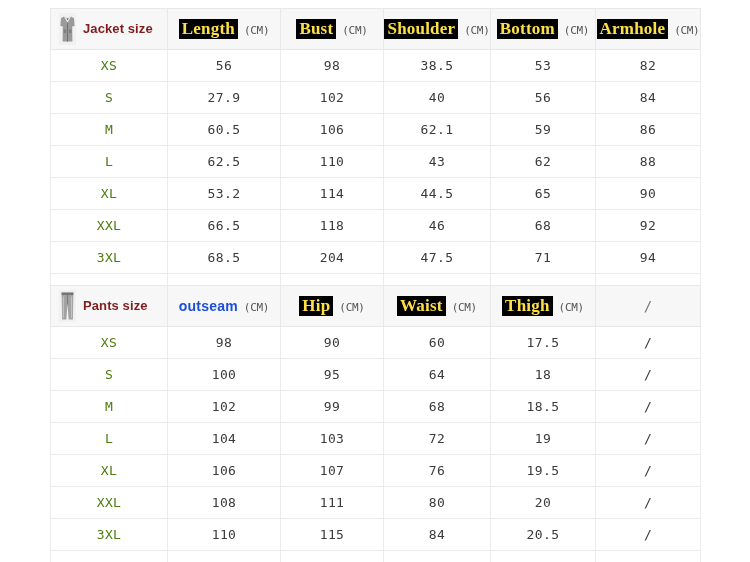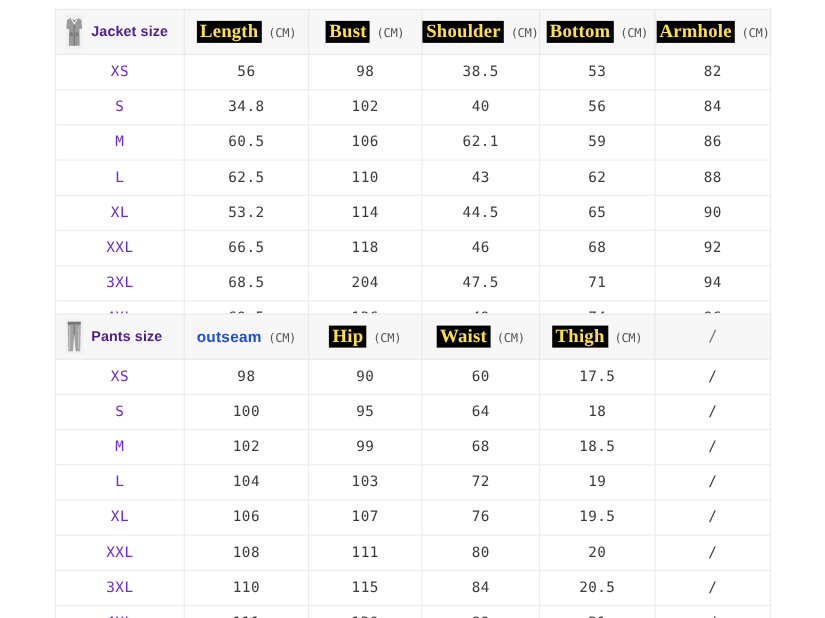--- a/index.html
+++ b/index.html
@@ -65,21 +65,21 @@
     flex: 0 0 auto;
     width: 17px;
     height: 32px;
     line-height: 0;
   }
   .cat-icon svg { display: block; }
   .cat-text {
     font-family: "Liberation Sans", sans-serif;
     font-size: 13px;
     font-weight: bold;
-    color: #4c1d95;
+    color: #7f1d1d;
     line-height: 14px;
     text-align: left;
     letter-spacing: 0.1px;
   }
   .hdr-measure {
     display: inline-flex;
     align-items: baseline;
     justify-content: center;
     white-space: nowrap;
   }
@@ -115,21 +115,21 @@
 
   
   .size-table tbody tr td {
     height: 31px;
     font-family: "DejaVu Sans Mono", monospace;
     font-size: 13px;
     color: #3a3a3a;
     letter-spacing: 0.4px;
   }
   .size-table tbody tr td.size-col {
-    color: #6d28d9;
+    color: #4d7c0f;
   }
 </style>
 </head>
 <body>
 
 <div class="page">
 
   <table class="size-table" id="jacket-table">
     <colgroup>
       <col class="c-size">
@@ -182,21 +182,21 @@
         <tr>
           <td class="size-col">XS</td>
           <td>56</td>
           <td>98</td>
           <td>38.5</td>
           <td>53</td>
           <td>82</td>
         </tr>
         <tr>
           <td class="size-col">S</td>
-          <td>34.8</td>
+          <td>27.9</td>
           <td>102</td>
           <td>40</td>
           <td>56</td>
           <td>84</td>
         </tr>
         <tr>
           <td class="size-col">M</td>
           <td>60.5</td>
           <td>106</td>
           <td>62.1</td>

